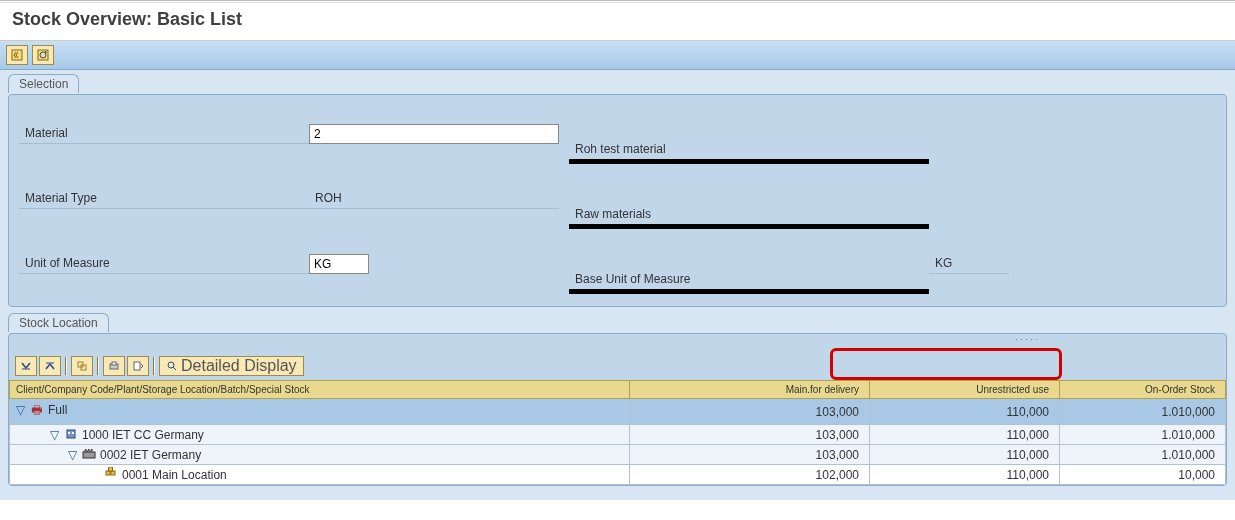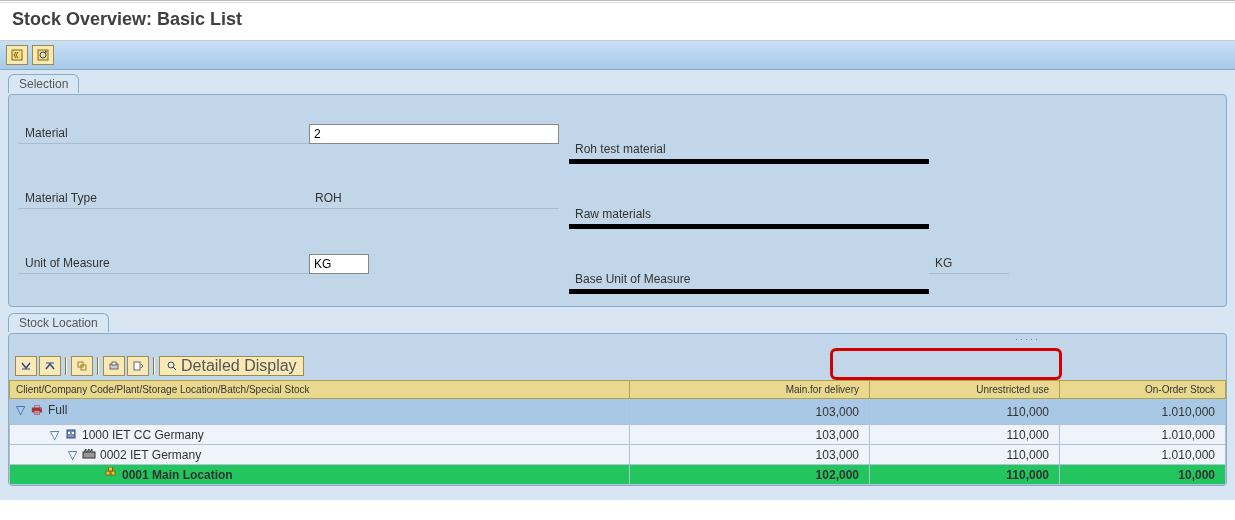--- a/index.html
+++ b/index.html
@@ -99,21 +99,21 @@
   .grid td {
     border-left:1px solid #b0c3d6;
     border-right:1px solid #b0c3d6;
     border-bottom:1px solid #b0c3d6;
     padding:2px 6px;
     background:#eef4fa;
     font-size:12px;
     white-space: nowrap;
   }
   .grid tr.sel td { background:#a9c8e6; }
-  .grid tr.alt td { background:#22c55e;font-weight:bold; }
+  .grid tr.alt td { background:#ffffff; }
   .tree-toggle { color:#2a5c9a; margin-right:4px; cursor:pointer; display:inline-block; width:10px;}
   .ticon { display:inline-block; width:14px; text-align:center; margin-right:4px;}
   .ticon.print { color:#b03030;}
   .ticon.bldg { color:#4a6a9a;}
   .ticon.plant { color:#556;}
   .ticon.loc { color:#8a6a00;}
   .redbox {
     position:absolute;
     border:3px solid #d40000;
     border-radius:6px;

